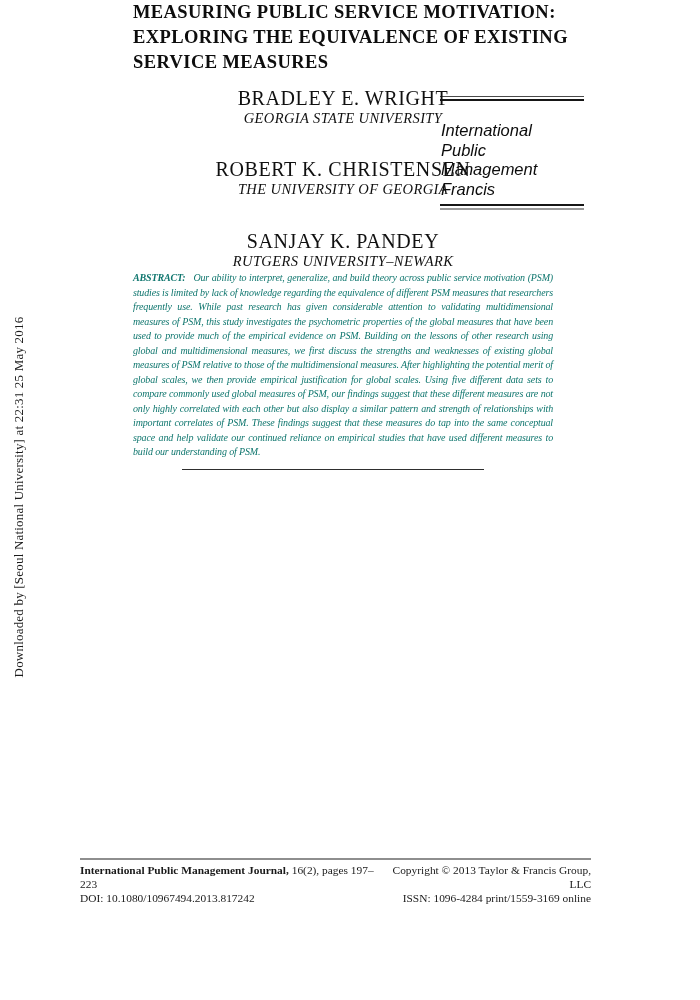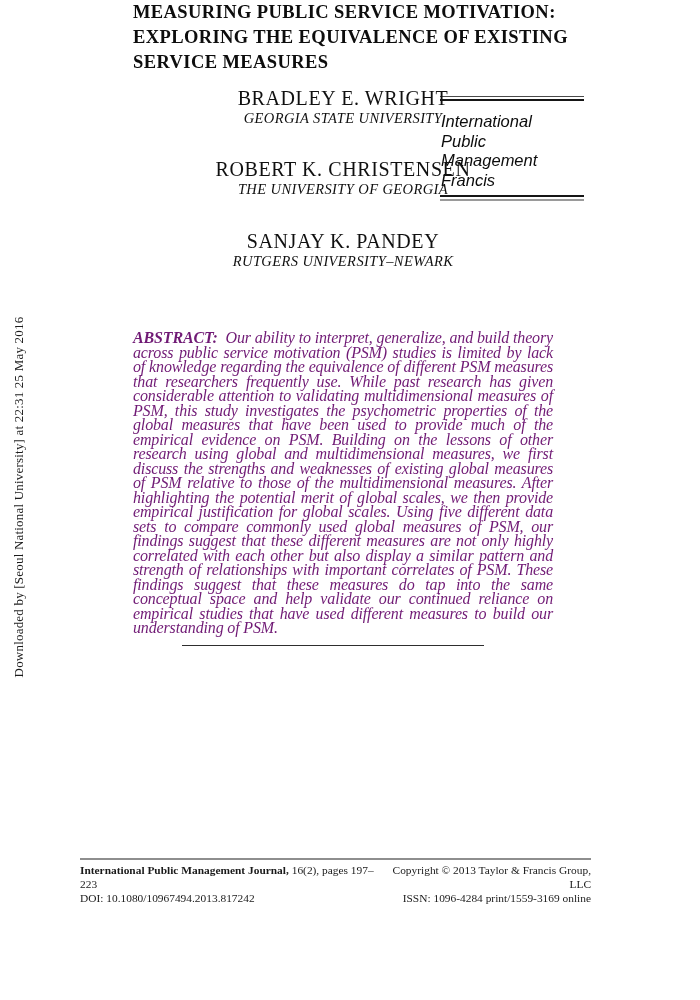--- a/index.html
+++ b/index.html
@@ -36,21 +36,21 @@
   .m-thin  { border-top: 1px solid #4a4a4a; }
   .m-thick { border-top: 2.4px solid #161616; }
   .m-gray  { border-top: 2px solid #9a9a9a; }
   .m-gap   { height: 2px; }
   .masthead-text {
     font-family: "Liberation Sans", sans-serif;
     font-style: italic;
     font-size: 16.5px;
     line-height: 19.5px;
     color: #0c0c0c;
-    padding: 11px 0 5px 1px;
+    padding: 20px 0 5px 1px;
     letter-spacing: 0px;
   }
 
   
   .content {
     position: absolute;
     left: 133px;
     top: 0;
     width: 420px;
   }
@@ -78,27 +78,26 @@
   .author-affiliation {
     font-style: italic;
     font-size: 14.5px;
     line-height: 19px;
     letter-spacing: 0.4px;
     color: #101010;
     white-space: nowrap;
   }
 
   .abstract {
-    margin-top: 60px;
     font-style: italic;
-    font-size: 16px;
+    font-size: 10px;
     line-height: 14.5px;
     letter-spacing: -0.15px;
     text-align: justify;
-    color: #701a75;
+    color: #0f766e;
   }
   .abstract-label {
     font-weight: bold;
     margin-right: 8px;
   }
 
   .divider {
     margin-top: 9px;
     margin-left: 49px;
     width: 302px;

